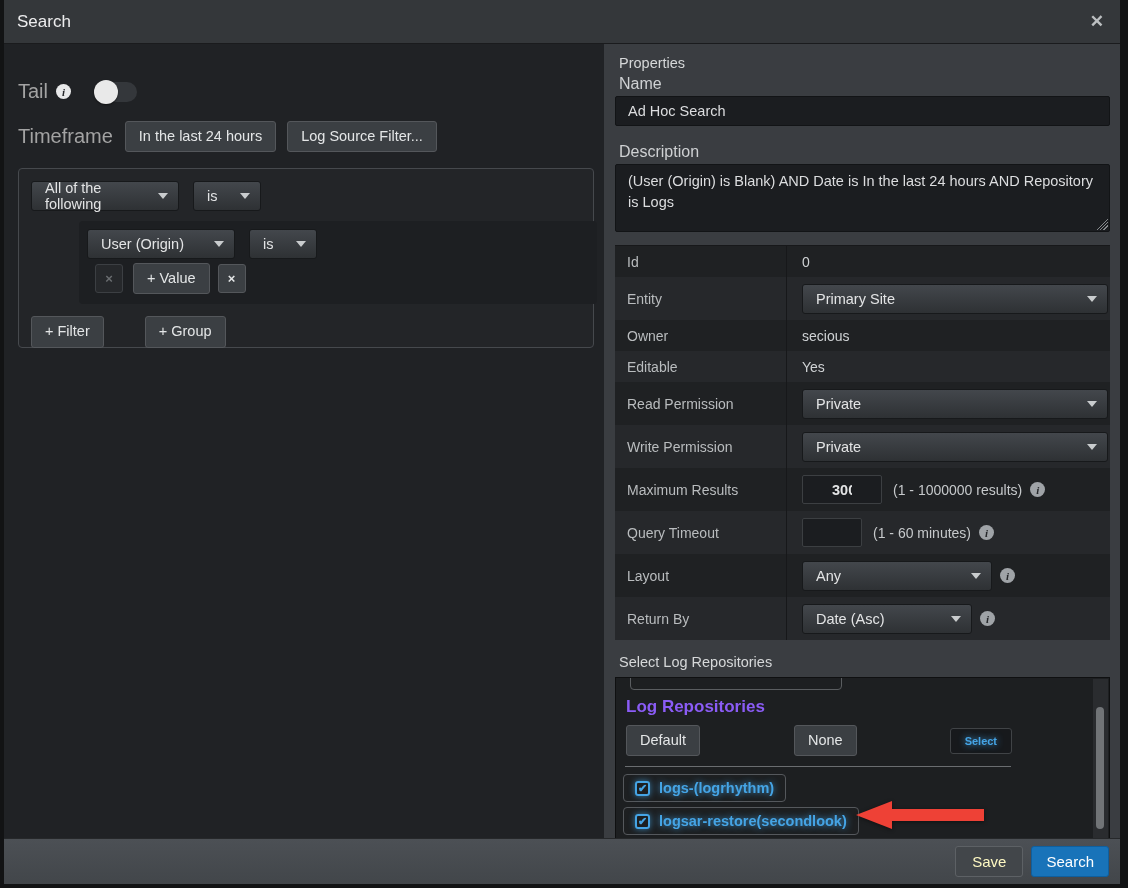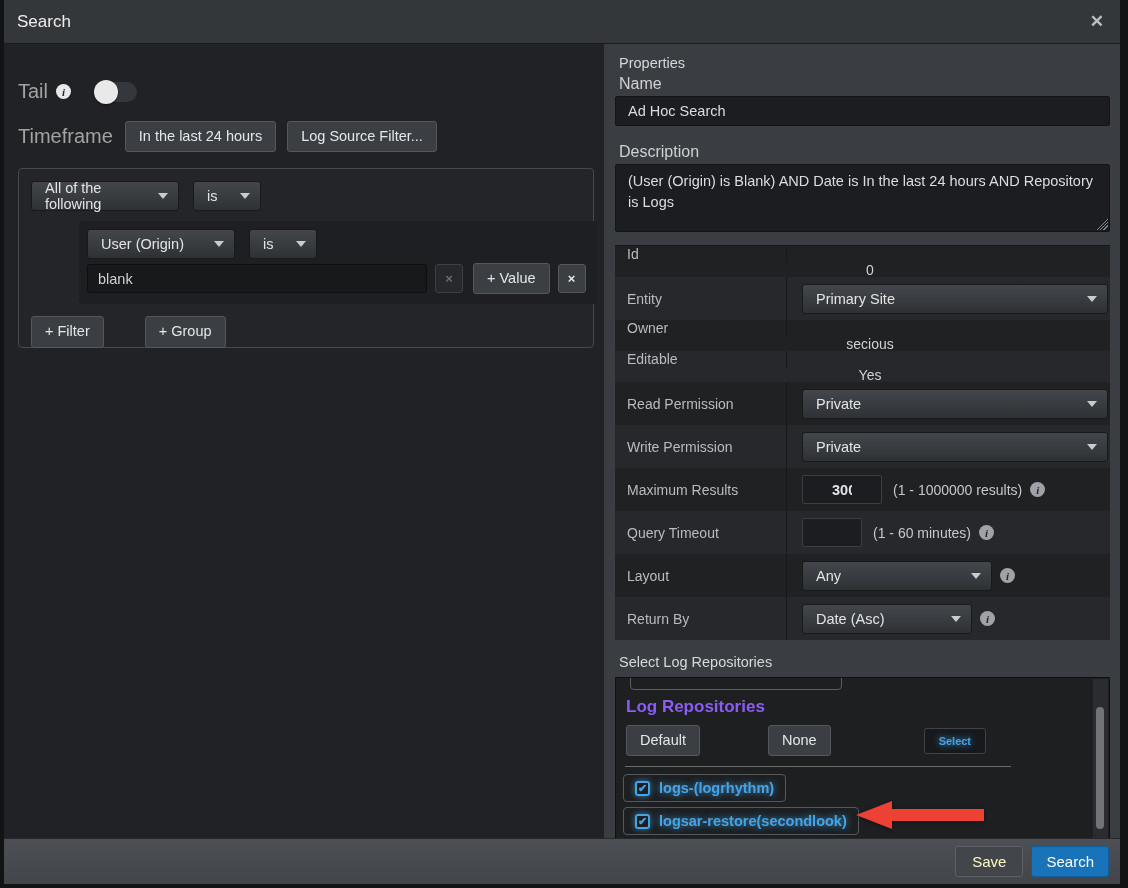--- a/index.html
+++ b/index.html
@@ -119,21 +119,21 @@
   .ptable { margin-top:13px; border-top:1px solid #17181a; }
   .prow { display:flex; align-items:center; }
   .prow.dark { background:#1f2123; }
   .prow.lite { background:#26282b; }
   .plabel {
     width:172px; flex:none; align-self:stretch;
     display:flex; align-items:center; padding-left:12px;
     color:#b9bcbe; border-right:1px solid #17181a; font-size:14px;
   }
   .pvalue { flex:1; display:flex; align-items:center; padding-left:15px; color:#cfd2d4; }
-  .row-s { height:31px;flex-direction:column; }
+  .row-s { height:31px; }
   .row-m { height:43px; }
   .sel-full { flex:1; margin-right:2px; }
   .num-input {
     height:29px; background:#1b1d20; border:1px solid #3c3f42; border-radius:2px;
     color:#e3e4e5; font-size:14.5px; font-family:inherit; padding:0 29px; font-weight:bold;
   }
   .num-w { width:80px; } .num-n { width:42px; }
   .hint { margin-left:11px; color:#c6c9cb; font-size:14px; }
   .pvalue .info-icon { margin-left:8px; }
   .sel-layout { width:190px; } .sel-return { width:170px; }
@@ -142,21 +142,21 @@
   .repo-panel {
     position:relative; height:163px; background:#1d1f21;
     border:1px solid #0f1011; overflow:hidden;
   }
   .partial-box {
     position:absolute; top:-14px; left:14px; width:212px; height:26px;
     border:1px solid #5a5d60; border-radius:4px;
   }
   .repo-label { margin:19px 0 0 10px; color:#8b5cf6; font-weight:bold; font-size:17px; }
   .repo-btns { display:flex; align-items:center; margin:8px 0 0 10px; }
-  .repo-btns .none-btn { margin-left:68px; }
+  .repo-btns .none-btn { margin-left:94px; }
   .glow-btn {
     margin-left:93px; background:#17191c; border:1px solid #404346; border-radius:3px;
     padding:6px 14px; font-size:11px; font-weight:bold; font-family:inherit; cursor:pointer;
     color:#45a4e5; text-shadow:0 0 7px rgba(69,164,229,.95);
   }
   .repo-divider { border-top:1px solid #6a6d70; margin:10px 98px 0 9px; }
   .chips { margin:7px 0 0 7px; }
   .chip {
     display:inline-flex; align-items:center; gap:9px;
     border:1px solid #55585c; border-radius:4px; padding:5px 11px;
@@ -252,21 +252,20 @@
             <div class="select sel-field">
               <span>User (Origin)</span>
               <span class="caret"></span>
             </div>
             <div class="select sel-is">
               <span>is</span>
               <span class="caret"></span>
             </div>
           </div>
           <div class="frow value-row">
-            <input class="value-input" value="blank" style="">
             <button class="btn icon-btn dim">×</button>
             <button class="btn addv">+ Value</button>
             <button class="btn icon-btn">×</button>
           </div>
         </div>
 
         <div class="frow bottom-row">
           <button class="btn">+ Filter</button>
           <button class="btn">+ Group</button>
         </div>

